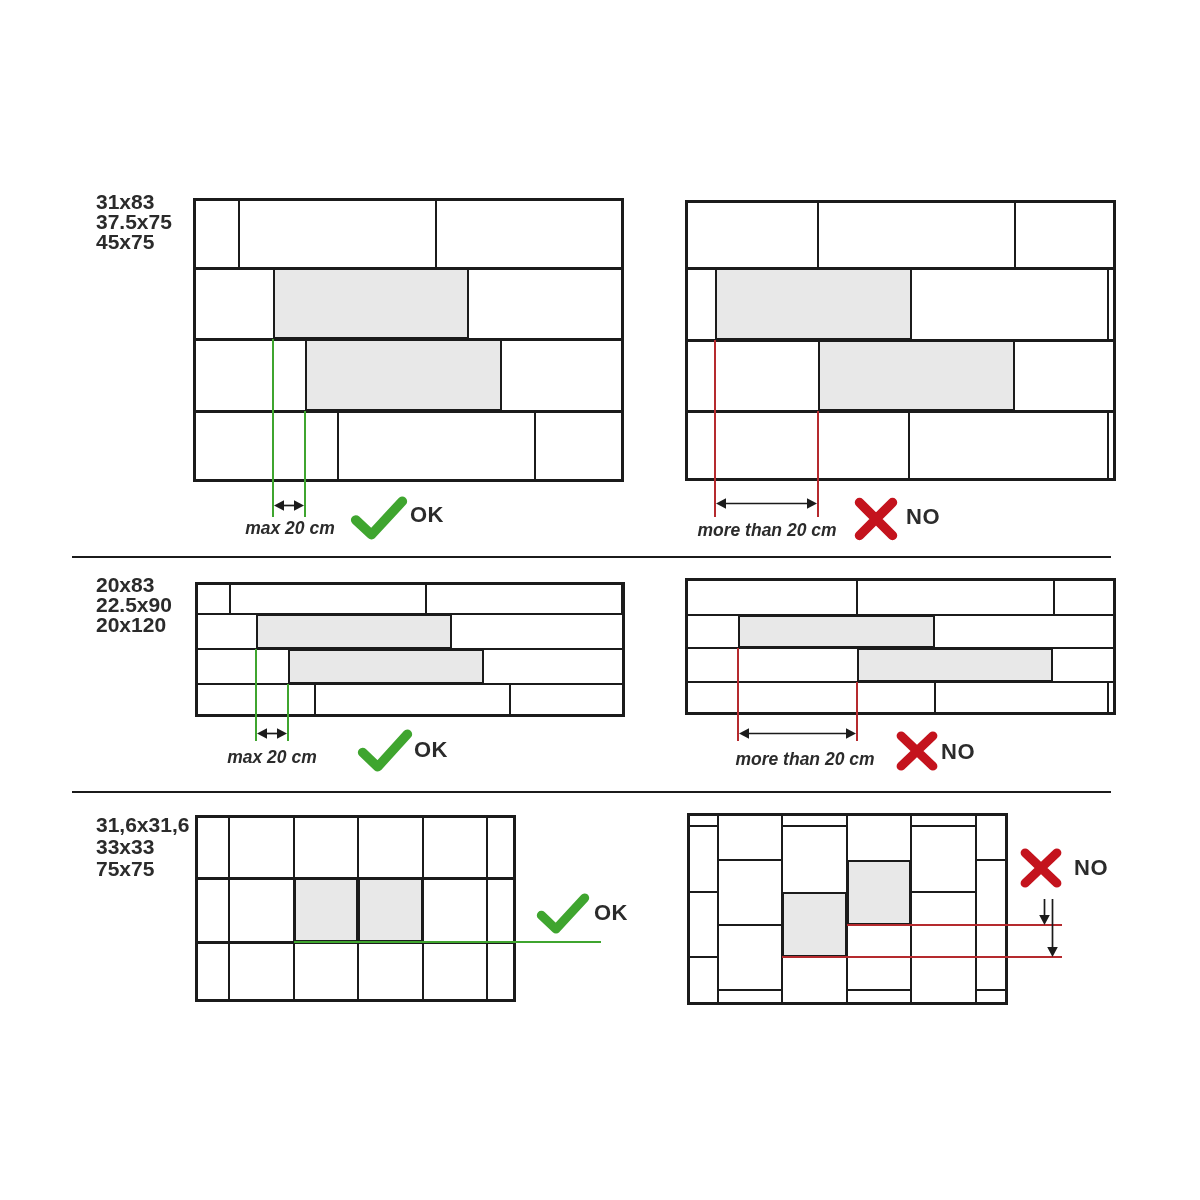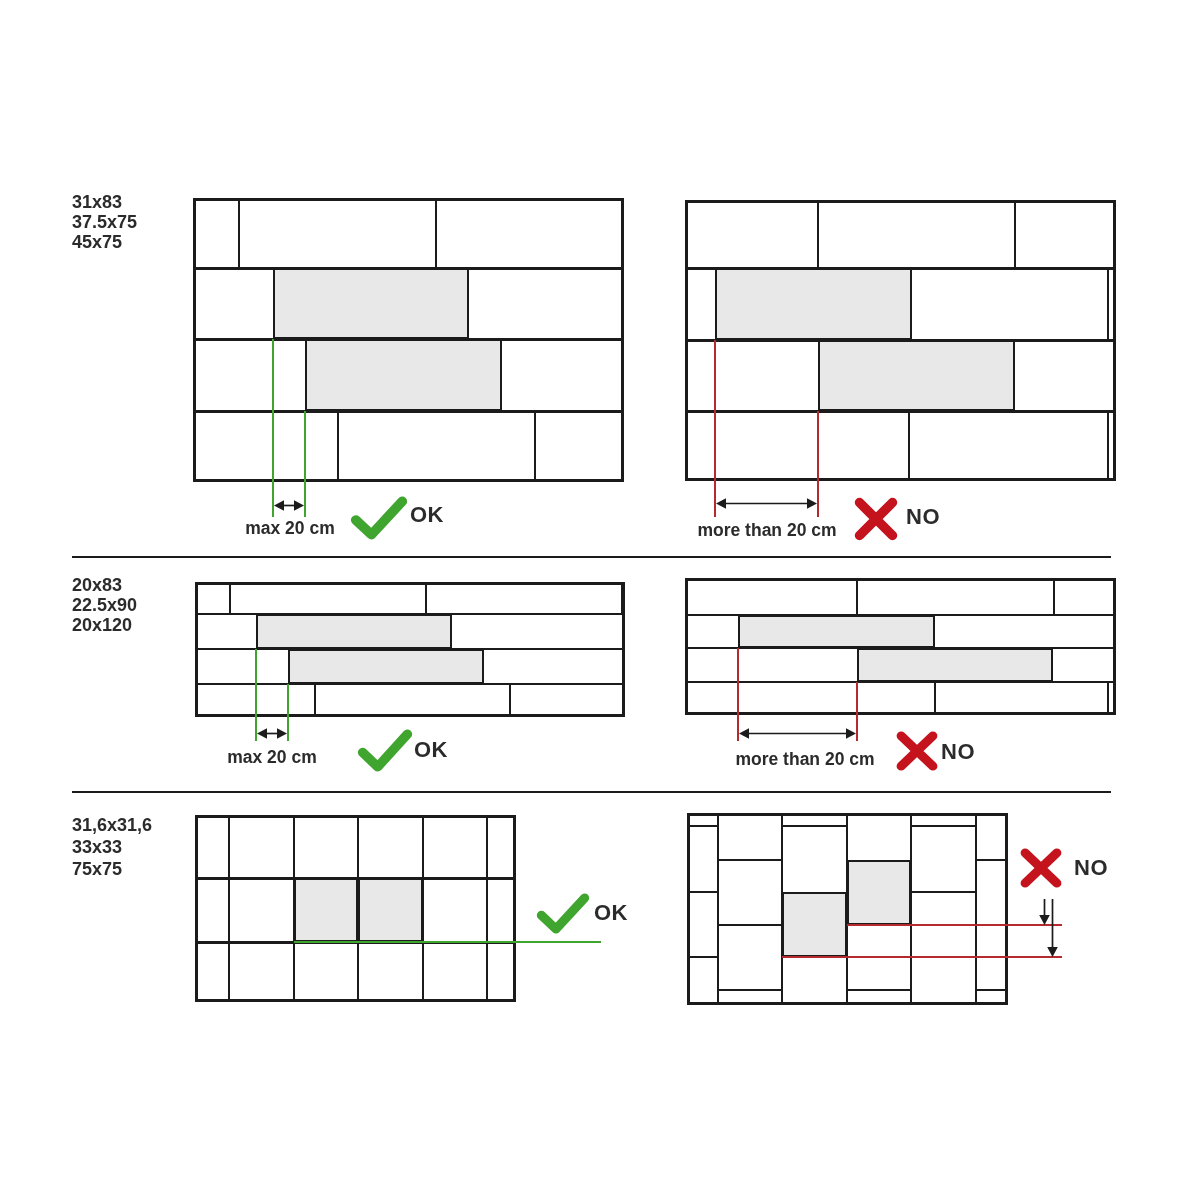--- a/index.html
+++ b/index.html
@@ -1,23 +1,23 @@
 <!DOCTYPE html>
 <html><head>
 <meta charset="utf-8">
 <style>
   html,body{margin:0;padding:0;background:#ffffff;}
   #stage{position:relative;width:1200px;height:1200px;background:#ffffff;overflow:hidden;
          font-family:"Liberation Sans","DejaVu Sans",sans-serif;}
   .abs{position:absolute;}
-  .sizes{color:#2b2b2b;font-weight:bold;font-size:18px;line-height:20px;white-space:nowrap;}
+  .sizes{color:#2b2b2b;font-weight:bold;font-size:21px;line-height:20px;white-space:nowrap;margin-left:24px;}
   .sizes-1{left:72px;top:192px;}
   .sizes-2{left:72px;top:575px;}
   .sizes-3{left:72px;top:814px;line-height:22px;}
-  .cap{color:#2b2b2b;font-weight:bold;font-size:17.5px;width:150px;text-align:center;white-space:nowrap;}
+  .cap{color:#2b2b2b;font-weight:bold;font-size:17.5px;width:150px;text-align:center;white-space:nowrap;font-style:italic;}
   .cap-s1-ok{left:215px;top:518px;}
   .cap-s1-no{left:692px;top:520px;}
   .cap-s2-ok{left:197px;top:747px;}
   .cap-s2-no{left:730px;top:749px;}
   .verdict{color:#2b2b2b;font-weight:bold;font-size:22px;letter-spacing:0.5px;white-space:nowrap;}
   .ok-s1{left:410px;top:502px;}
   .no-s1{left:906px;top:504px;}
   .ok-s2{left:414px;top:737px;}
   .no-s2{left:941px;top:739px;}
   .ok-s3{left:594px;top:900px;}

